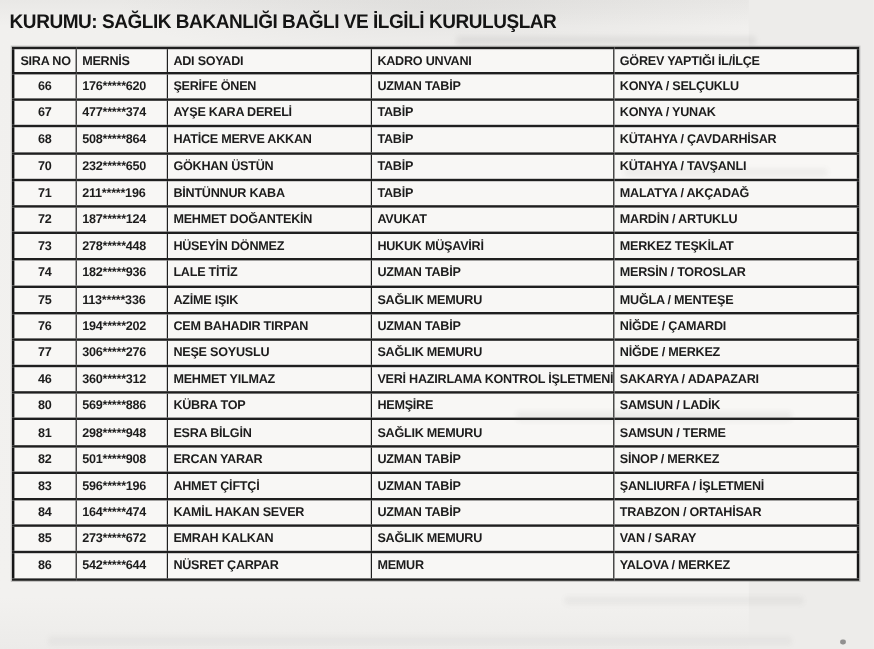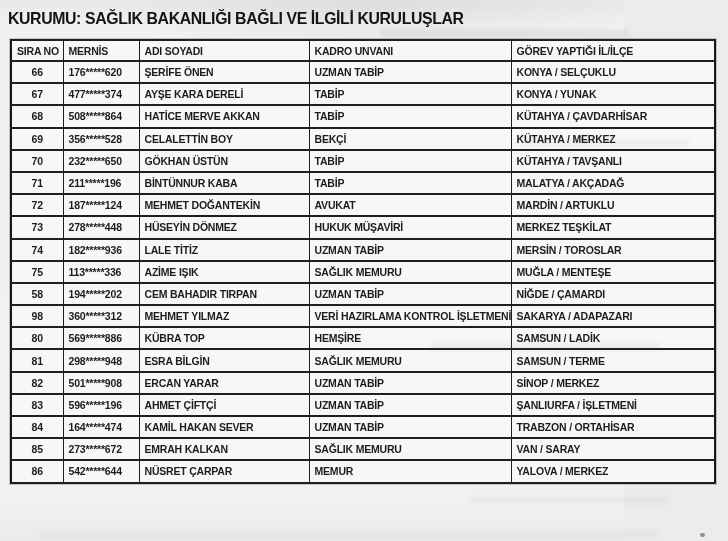--- a/index.html
+++ b/index.html
@@ -112,27 +112,20 @@
           <td class="c-gorev-il-ilce">KONYA / YUNAK</td>
         </tr>
         <tr>
           <td class="c-sira">68</td>
           <td class="c-mernis">508*****864</td>
           <td class="c-adi-soyadi">HATİCE MERVE AKKAN</td>
           <td class="c-kadro-unvani">TABİP</td>
           <td class="c-gorev-il-ilce">KÜTAHYA / ÇAVDARHİSAR</td>
         </tr>
         <tr>
-          <td class="c-sira">69</td>
-          <td class="c-mernis">356*****528</td>
-          <td class="c-adi-soyadi">CELALETTİN BOY</td>
-          <td class="c-kadro-unvani">BEKÇİ</td>
-          <td class="c-gorev-il-ilce">KÜTAHYA / MERKEZ</td>
-        </tr>
-        <tr>
           <td class="c-sira">70</td>
           <td class="c-mernis">232*****650</td>
           <td class="c-adi-soyadi">GÖKHAN ÜSTÜN</td>
           <td class="c-kadro-unvani">TABİP</td>
           <td class="c-gorev-il-ilce">KÜTAHYA / TAVŞANLI</td>
         </tr>
         <tr>
           <td class="c-sira">71</td>
           <td class="c-mernis">211*****196</td>
           <td class="c-adi-soyadi">BİNTÜNNUR KABA</td>
@@ -161,28 +154,35 @@
           <td class="c-gorev-il-ilce">MERSİN / TOROSLAR</td>
         </tr>
         <tr>
           <td class="c-sira">75</td>
           <td class="c-mernis">113*****336</td>
           <td class="c-adi-soyadi">AZİME IŞIK</td>
           <td class="c-kadro-unvani">SAĞLIK MEMURU</td>
           <td class="c-gorev-il-ilce">MUĞLA / MENTEŞE</td>
         </tr>
         <tr>
-          <td class="c-sira">58</td>
+          <td class="c-sira">76</td>
           <td class="c-mernis">194*****202</td>
           <td class="c-adi-soyadi">CEM BAHADIR TIRPAN</td>
           <td class="c-kadro-unvani">UZMAN TABİP</td>
           <td class="c-gorev-il-ilce">NİĞDE / ÇAMARDI</td>
         </tr>
         <tr>
-          <td class="c-sira">98</td>
+          <td class="c-sira">77</td>
+          <td class="c-mernis">306*****276</td>
+          <td class="c-adi-soyadi">NEŞE SOYUSLU</td>
+          <td class="c-kadro-unvani">SAĞLIK MEMURU</td>
+          <td class="c-gorev-il-ilce">NİĞDE / MERKEZ</td>
+        </tr>
+        <tr>
+          <td class="c-sira">46</td>
           <td class="c-mernis">360*****312</td>
           <td class="c-adi-soyadi">MEHMET YILMAZ</td>
           <td class="c-kadro-unvani">VERİ HAZIRLAMA KONTROL İŞLETMENİ</td>
           <td class="c-gorev-il-ilce">SAKARYA / ADAPAZARI</td>
         </tr>
         <tr>
           <td class="c-sira">80</td>
           <td class="c-mernis">569*****886</td>
           <td class="c-adi-soyadi">KÜBRA TOP</td>
           <td class="c-kadro-unvani">HEMŞİRE</td>

